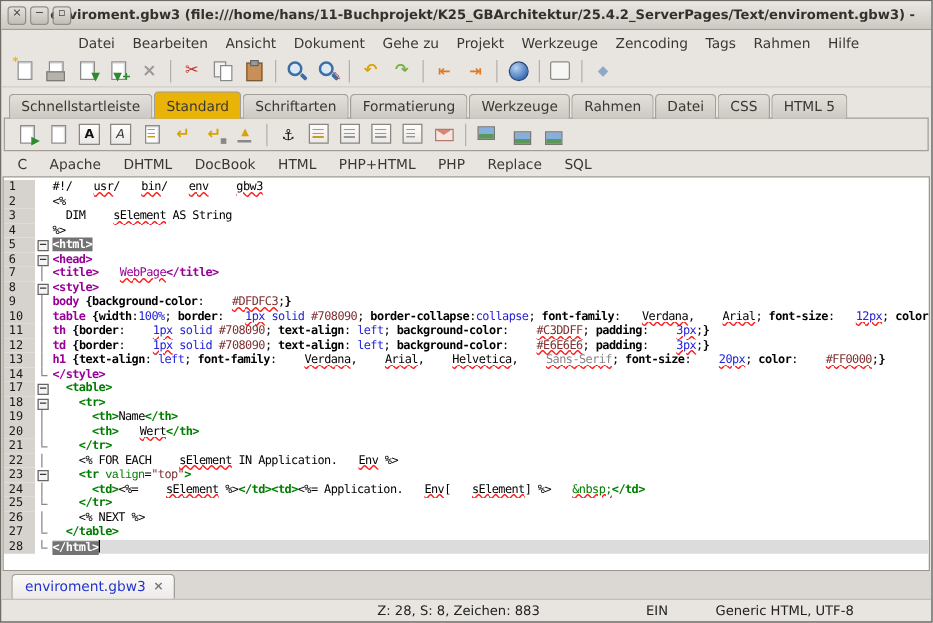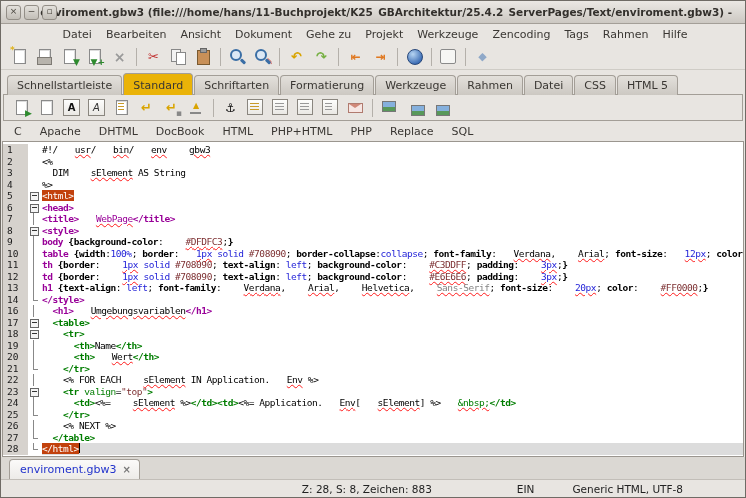--- a/index.html
+++ b/index.html
@@ -88,21 +88,21 @@
   .pl{color:#000;}
   .b{color:#000;font-weight:bold;}
   .sel,.tagp{color:#980098;font-weight:bold;}
   .txtp{color:#980098;}
   .tagg{color:#007d00;font-weight:bold;}
   .attrg{color:#007d00;font-family:Liberation Mono, monospace;}
   .val{color:#2424d8;}
   .hex,.str{color:#7d3032;}
   .ent{color:#007d00;}
   .gray{color:#858585;}
-  .match{background:#c2410c;color:#fff;font-weight:normal;}
+  .match{background:#737373;color:#fff;font-weight:bold;}
   .sp{text-decoration-line:underline;text-decoration-style:wavy;text-decoration-color:#ff1a1a;
       text-decoration-thickness:1px;text-underline-offset:1px;padding-left:17px;}
   
   .doctabs{height:22px;flex:none;background:#dbd8d3;display:flex;align-items:flex-end;padding-left:8px;
            border-bottom:1px solid #c2beb8;}
   .doctab{display:flex;align-items:center;gap:6px;background:linear-gradient(#fbfaf9,#edebe8);
           border:1px solid #a39e97;border-bottom:none;border-radius:4px 4px 0 0;padding:3px 8px 3px 10px;
           font-size:11px;color:#2233cc;}
   .doctab .x{color:#777;font-size:10px;font-weight:bold;}
   
@@ -327,21 +327,20 @@
         <div class="code-line"><span class="ln">5</span><span class="fold"><span class="fbox"></span></span><span class="codetext"><span class="match">&lt;html&gt;</span></span></div>
         <div class="code-line"><span class="ln">6</span><span class="fold"><span class="fbox"></span></span><span class="codetext"><span class="tagp">&lt;head&gt;</span></span></div>
         <div class="code-line"><span class="ln">7</span><span class="fold"><span class="fline"></span></span><span class="codetext"><span class="tagp">&lt;title&gt;</span><span class="txtp sp">WebPage</span><span class="tagp">&lt;/title&gt;</span></span></div>
         <div class="code-line"><span class="ln">8</span><span class="fold"><span class="fbox"></span></span><span class="codetext"><span class="tagp">&lt;style&gt;</span></span></div>
         <div class="code-line"><span class="ln">9</span><span class="fold"><span class="fline"></span></span><span class="codetext"><span class="sel">body</span><span class="pl"> </span><span class="b">{</span><span class="b">background-color</span><span class="pl">: </span><span class="hex sp">#DFDFC3</span><span class="pl">;</span><span class="b">}</span></span></div>
         <div class="code-line"><span class="ln">10</span><span class="fold"><span class="fline"></span></span><span class="codetext"><span class="sel">table</span><span class="pl"> </span><span class="b">{</span><span class="b">width</span><span class="pl">:</span><span class="val">100%</span><span class="pl">; </span><span class="b">border</span><span class="pl">:</span><span class="val sp">1px</span><span class="pl"> </span><span class="val">solid</span><span class="pl"> </span><span class="hex">#708090</span><span class="pl">; </span><span class="b">border-collapse</span><span class="pl">:</span><span class="val">collapse</span><span class="pl">; </span><span class="b">font-family</span><span class="pl">:</span><span class="pl sp">Verdana</span><span class="pl">, </span><span class="pl sp">Arial</span><span class="pl">; </span><span class="b">font-size</span><span class="pl">:</span><span class="val sp">12px</span><span class="pl">; </span><span class="b">color</span><span class="pl">:</span><span class="hex">#000000</span><span class="pl">;</span><span class="b">}</span></span></div>
         <div class="code-line"><span class="ln">11</span><span class="fold"><span class="fline"></span></span><span class="codetext"><span class="sel">th</span><span class="pl"> </span><span class="b">{</span><span class="b">border</span><span class="pl">: </span><span class="val sp">1px</span><span class="pl"> </span><span class="val">solid</span><span class="pl"> </span><span class="hex">#708090</span><span class="pl">; </span><span class="b">text-align</span><span class="pl">: </span><span class="val">left</span><span class="pl">; </span><span class="b">background-color</span><span class="pl">: </span><span class="hex sp">#C3DDFF</span><span class="pl">; </span><span class="b">padding</span><span class="pl">: </span><span class="val sp">3px</span><span class="pl">;</span><span class="b">}</span></span></div>
         <div class="code-line"><span class="ln">12</span><span class="fold"><span class="fline"></span></span><span class="codetext"><span class="sel">td</span><span class="pl"> </span><span class="b">{</span><span class="b">border</span><span class="pl">: </span><span class="val sp">1px</span><span class="pl"> </span><span class="val">solid</span><span class="pl"> </span><span class="hex">#708090</span><span class="pl">; </span><span class="b">text-align</span><span class="pl">: </span><span class="val">left</span><span class="pl">; </span><span class="b">background-color</span><span class="pl">: </span><span class="hex sp">#E6E6E6</span><span class="pl">; </span><span class="b">padding</span><span class="pl">: </span><span class="val sp">3px</span><span class="pl">;</span><span class="b">}</span></span></div>
         <div class="code-line"><span class="ln">13</span><span class="fold"><span class="fline"></span></span><span class="codetext"><span class="sel">h1</span><span class="pl"> </span><span class="b">{</span><span class="b">text-align</span><span class="pl">: </span><span class="val">left</span><span class="pl">; </span><span class="b">font-family</span><span class="pl">: </span><span class="pl sp">Verdana</span><span class="pl">, </span><span class="pl sp">Arial</span><span class="pl">, </span><span class="pl sp">Helvetica</span><span class="pl">, </span><span class="gray sp">Sans-Serif</span><span class="pl">; </span><span class="b">font-size</span><span class="pl">: </span><span class="val sp">20px</span><span class="pl">; </span><span class="b">color</span><span class="pl">: </span><span class="hex sp">#FF0000</span><span class="pl">;</span><span class="b">}</span></span></div>
         <div class="code-line"><span class="ln">14</span><span class="fold"><span class="fend"></span></span><span class="codetext"><span class="tagp">&lt;/style&gt;</span></span></div>
-        <div class="code-line"><span class="ln">16</span><span class="fold"><span class="fline"></span></span><span class="codetext"><span class="pl">  </span><span class="tagp">&lt;h1&gt;</span><span class="pl sp">Umgebungsvariablen</span><span class="tagp">&lt;/h1&gt;</span></span></div>
         <div class="code-line"><span class="ln">17</span><span class="fold"><span class="fbox"></span></span><span class="codetext"><span class="pl">  </span><span class="tagg">&lt;table&gt;</span></span></div>
         <div class="code-line"><span class="ln">18</span><span class="fold"><span class="fbox"></span></span><span class="codetext"><span class="pl">    </span><span class="tagg">&lt;tr&gt;</span></span></div>
         <div class="code-line"><span class="ln">19</span><span class="fold"><span class="fline"></span></span><span class="codetext"><span class="pl">      </span><span class="tagg">&lt;th&gt;</span><span class="pl">Name</span><span class="tagg">&lt;/th&gt;</span></span></div>
         <div class="code-line"><span class="ln">20</span><span class="fold"><span class="fline"></span></span><span class="codetext"><span class="pl">      </span><span class="tagg">&lt;th&gt;</span><span class="pl sp">Wert</span><span class="tagg">&lt;/th&gt;</span></span></div>
         <div class="code-line"><span class="ln">21</span><span class="fold"><span class="fend"></span></span><span class="codetext"><span class="pl">    </span><span class="tagg">&lt;/tr&gt;</span></span></div>
         <div class="code-line"><span class="ln">22</span><span class="fold"><span class="fline"></span></span><span class="codetext"><span class="pl">    &lt;% FOR EACH </span><span class="pl sp">sElement</span><span class="pl"> IN Application.</span><span class="pl sp">Env</span><span class="pl"> %&gt;</span></span></div>
         <div class="code-line"><span class="ln">23</span><span class="fold"><span class="fbox"></span></span><span class="codetext"><span class="pl">    </span><span class="tagg">&lt;tr</span><span class="pl"> </span><span class="attrg">valign</span><span class="pl">=</span><span class="str">"top"</span><span class="tagg">&gt;</span></span></div>
         <div class="code-line"><span class="ln">24</span><span class="fold"><span class="fline"></span></span><span class="codetext"><span class="pl">      </span><span class="tagg">&lt;td&gt;</span><span class="pl">&lt;%= </span><span class="pl sp">sElement</span><span class="pl"> %&gt;</span><span class="tagg">&lt;/td&gt;&lt;td&gt;</span><span class="pl">&lt;%= Application.</span><span class="pl sp">Env</span><span class="pl">[</span><span class="pl sp">sElement</span><span class="pl">] %&gt;</span><span class="ent sp">&amp;nbsp;</span><span class="tagg">&lt;/td&gt;</span></span></div>
         <div class="code-line"><span class="ln">25</span><span class="fold"><span class="fend"></span></span><span class="codetext"><span class="pl">    </span><span class="tagg">&lt;/tr&gt;</span></span></div>
         <div class="code-line"><span class="ln">26</span><span class="fold"><span class="fline"></span></span><span class="codetext"><span class="pl">    &lt;% NEXT %&gt;</span></span></div>

